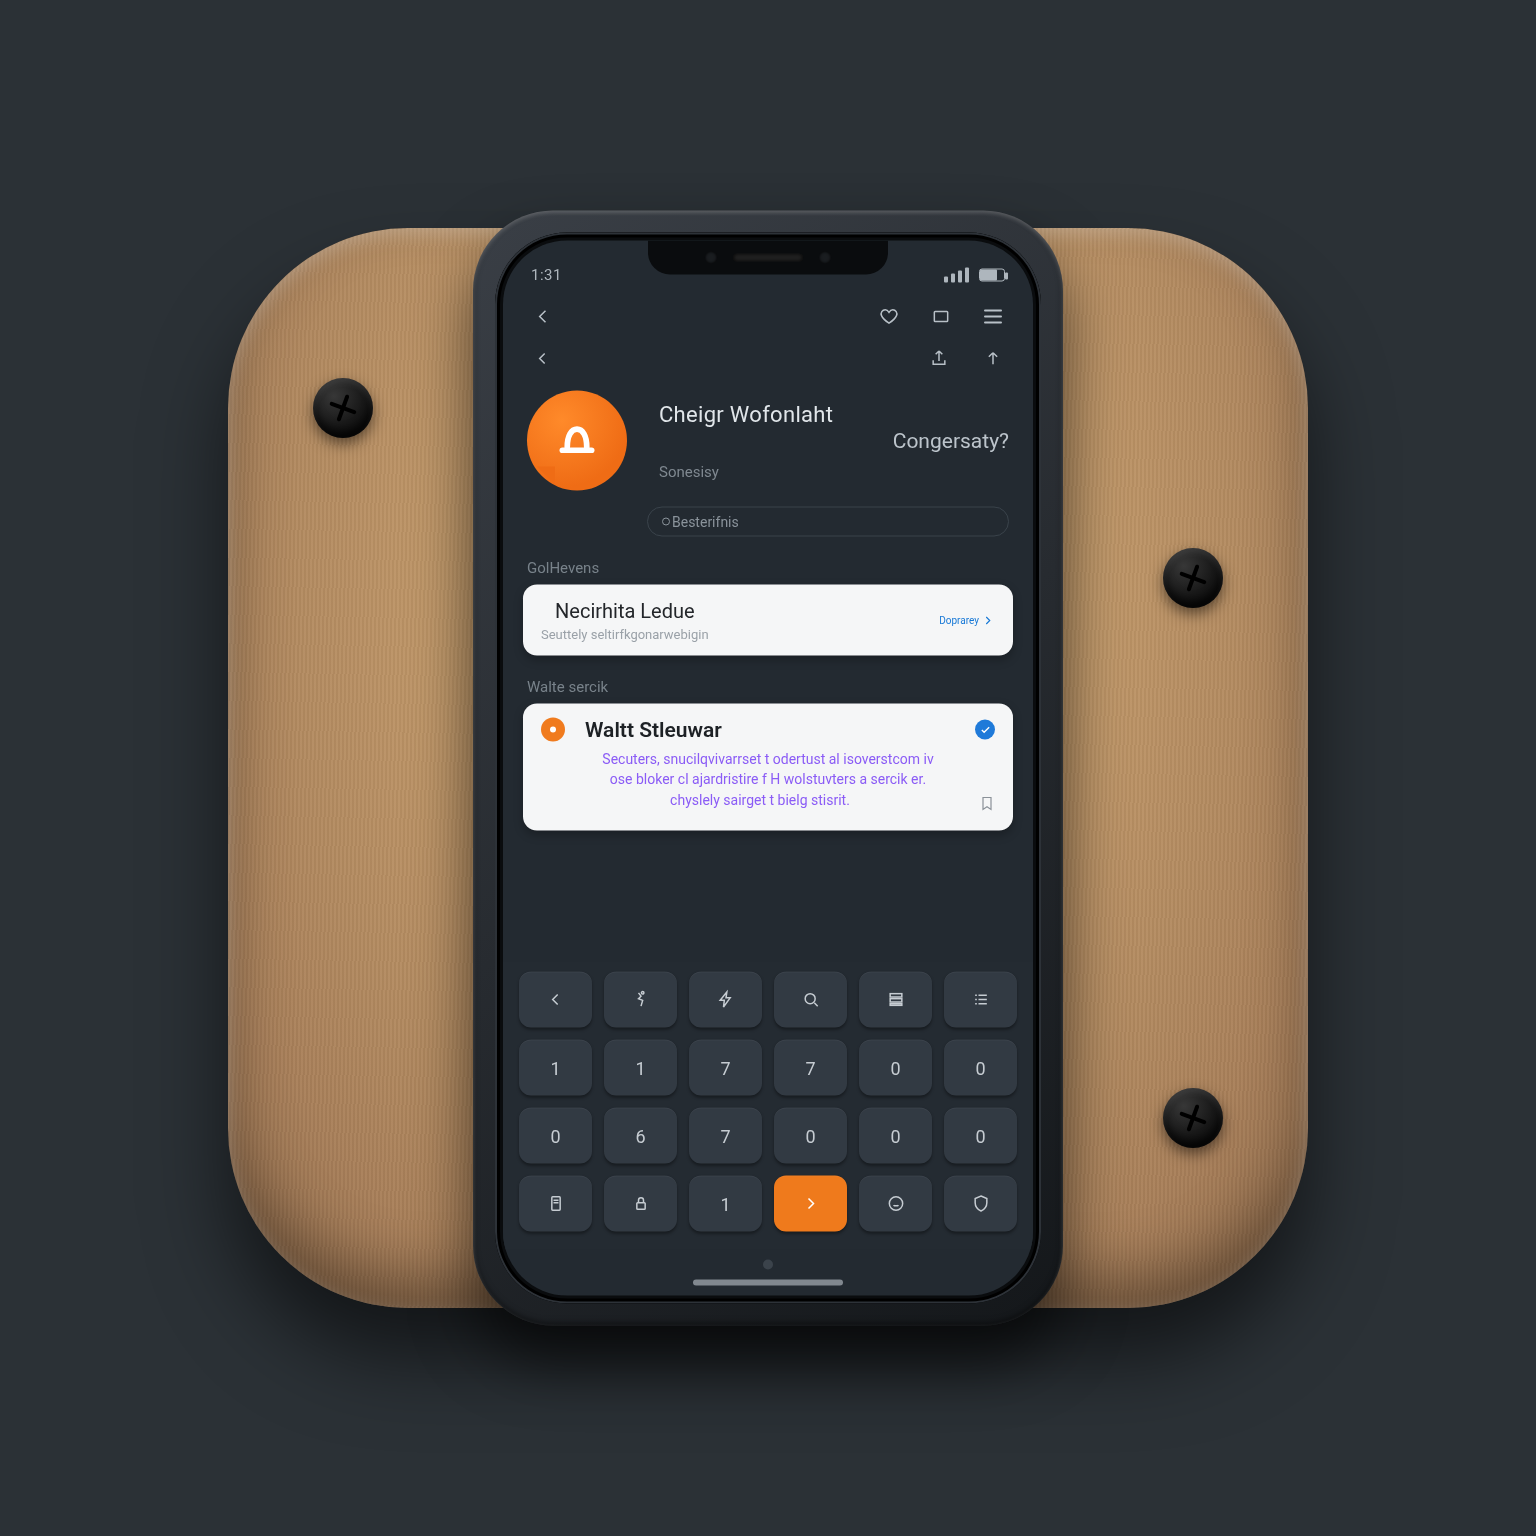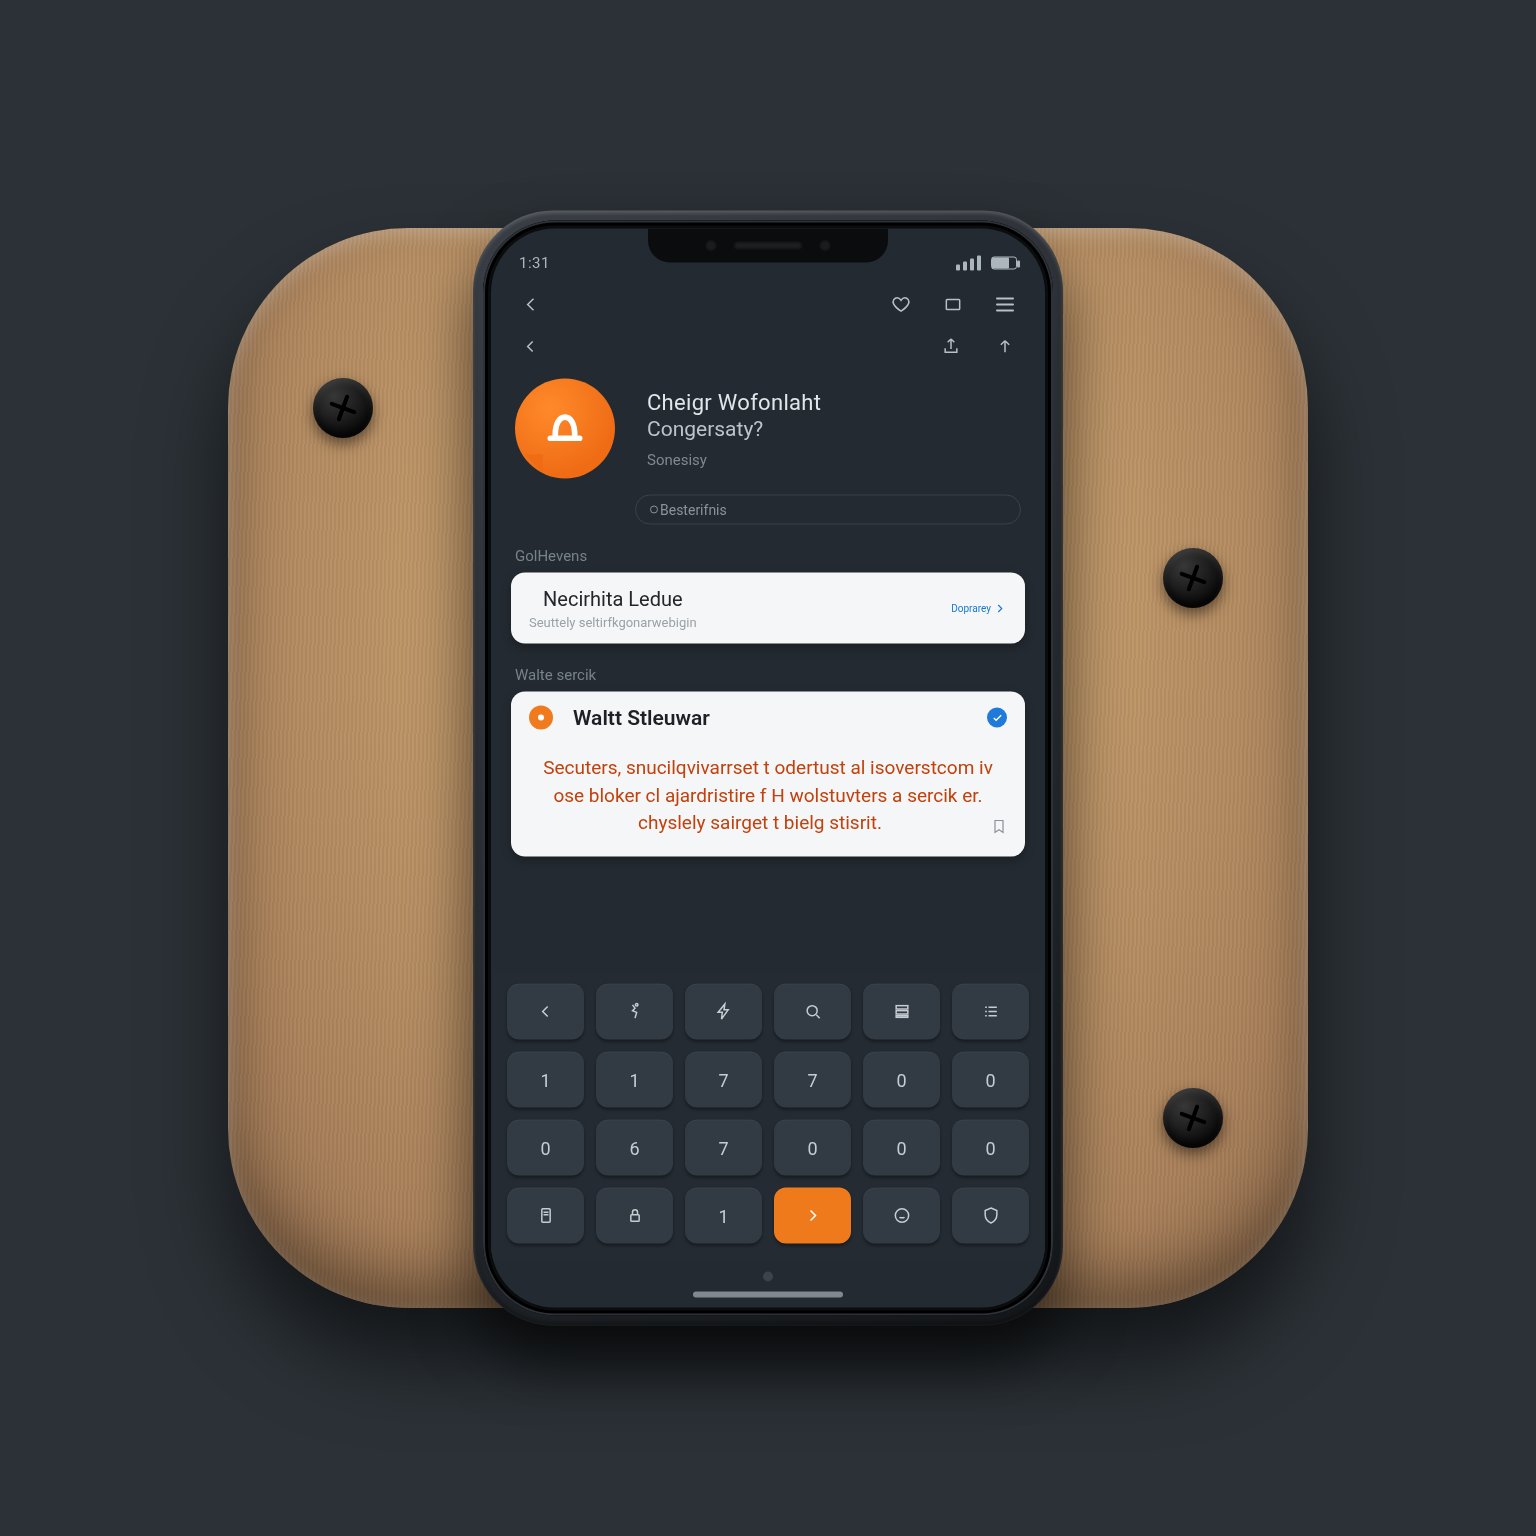--- a/index.html
+++ b/index.html
@@ -43,21 +43,21 @@
   .screw.tr { top: 320px; right: 85px; }
   .screw.br { bottom: 160px; right: 85px; }
 
   
   .phone {
     position: absolute; left: 50%; top: 50%;
     transform: translate(-50%, -50%);
     width: 590px; height: 1115px;
     background: linear-gradient(145deg,#3a3f46,#14171a);
     border-radius: 80px;
-    padding: 10px;
+    padding: 22px;
     box-shadow:
       0 35px 60px rgba(0,0,0,0.6),
       inset 0 2px 4px rgba(255,255,255,0.25),
       inset 0 -2px 6px rgba(0,0,0,0.6);
   }
   .bezel {
     width:100%; height:100%;
     background:#0a0c0e;
     border-radius: 72px;
     padding: 8px;
@@ -132,21 +132,21 @@
     display:flex; align-items:center; justify-content:center;
     position:relative;
   }
   .avatar .bubble-tail{
     position:absolute; left:10px; bottom:6px; width:0;height:0;
     border-top:18px solid #ef6c15; border-left:18px solid transparent;
   }
   .avatar svg { width:52px; height:52px; stroke:#fff; fill:none; stroke-width:7; stroke-linecap:round; }
   .p-texts { flex:1; }
   .p-title { font-size:22px; color:#e1e6ea; letter-spacing:.3px; }
-  .p-sub { font-size:21px; color:#bcc4cb; margin-top:2px; }
+  .p-sub { font-size:21px; color:#bcc4cb; margin-top:2px;text-align:right; }
   .p-meta { font-size:15px; color:#7f8890; margin-top:10px; }
 
   .chip {
     margin: 6px 24px 0 144px;
     display:inline-flex; align-items:center; gap:2px;
     padding:6px 14px; border:1px solid #3a434b; border-radius:18px;
     font-size:14px; color:#8a939b;
   }
   .chip .dot { width:8px; height:8px; border-radius:50%; border:1.5px solid #8a939b; }
 
@@ -166,21 +166,21 @@
   .card1 .link { font-size:10px; color:#1778d6; display:flex; align-items:center; gap:2px; }
   .card1 .link svg { width:14px; height:14px; fill:#1778d6; }
 
   .card2 .row1 { display:flex; align-items:center; justify-content:space-between; }
   .card2 .row1 .left { display:flex; align-items:center; gap:20px; }
   .badge { width:24px;height:24px;border-radius:50%;background:#f07b1e;display:flex;align-items:center;justify-content:center; }
   .badge svg{width:12px;height:12px;fill:#fff;}
   .ct2 { font-size:21px; font-weight:600; color:#1d2125; }
   .bluecheck { width:20px;height:20px;border-radius:50%;background:#1f7ad9;display:flex;align-items:center;justify-content:center; }
   .bluecheck svg{width:11px;height:11px;fill:#fff;}
-  .card2 p { font-size:19px; line-height:1.45; color:#c2410c; margin-top:24px; }
+  .card2 p { font-size:14px; line-height:1.45; color:#8b5cf6; margin-top:7px; }
   .bm { float:right; margin-top:6px; }
   .bm svg{ width:16px; height:16px; stroke:#8a9198; fill:none; stroke-width:1.8; }
 
   
   .keyboard {
     margin-top:auto;
     background:#242b32;
     padding: 10px 16px 18px;
     display:grid; grid-template-columns:repeat(6,1fr);
     grid-auto-rows: 56px; gap:12px;

